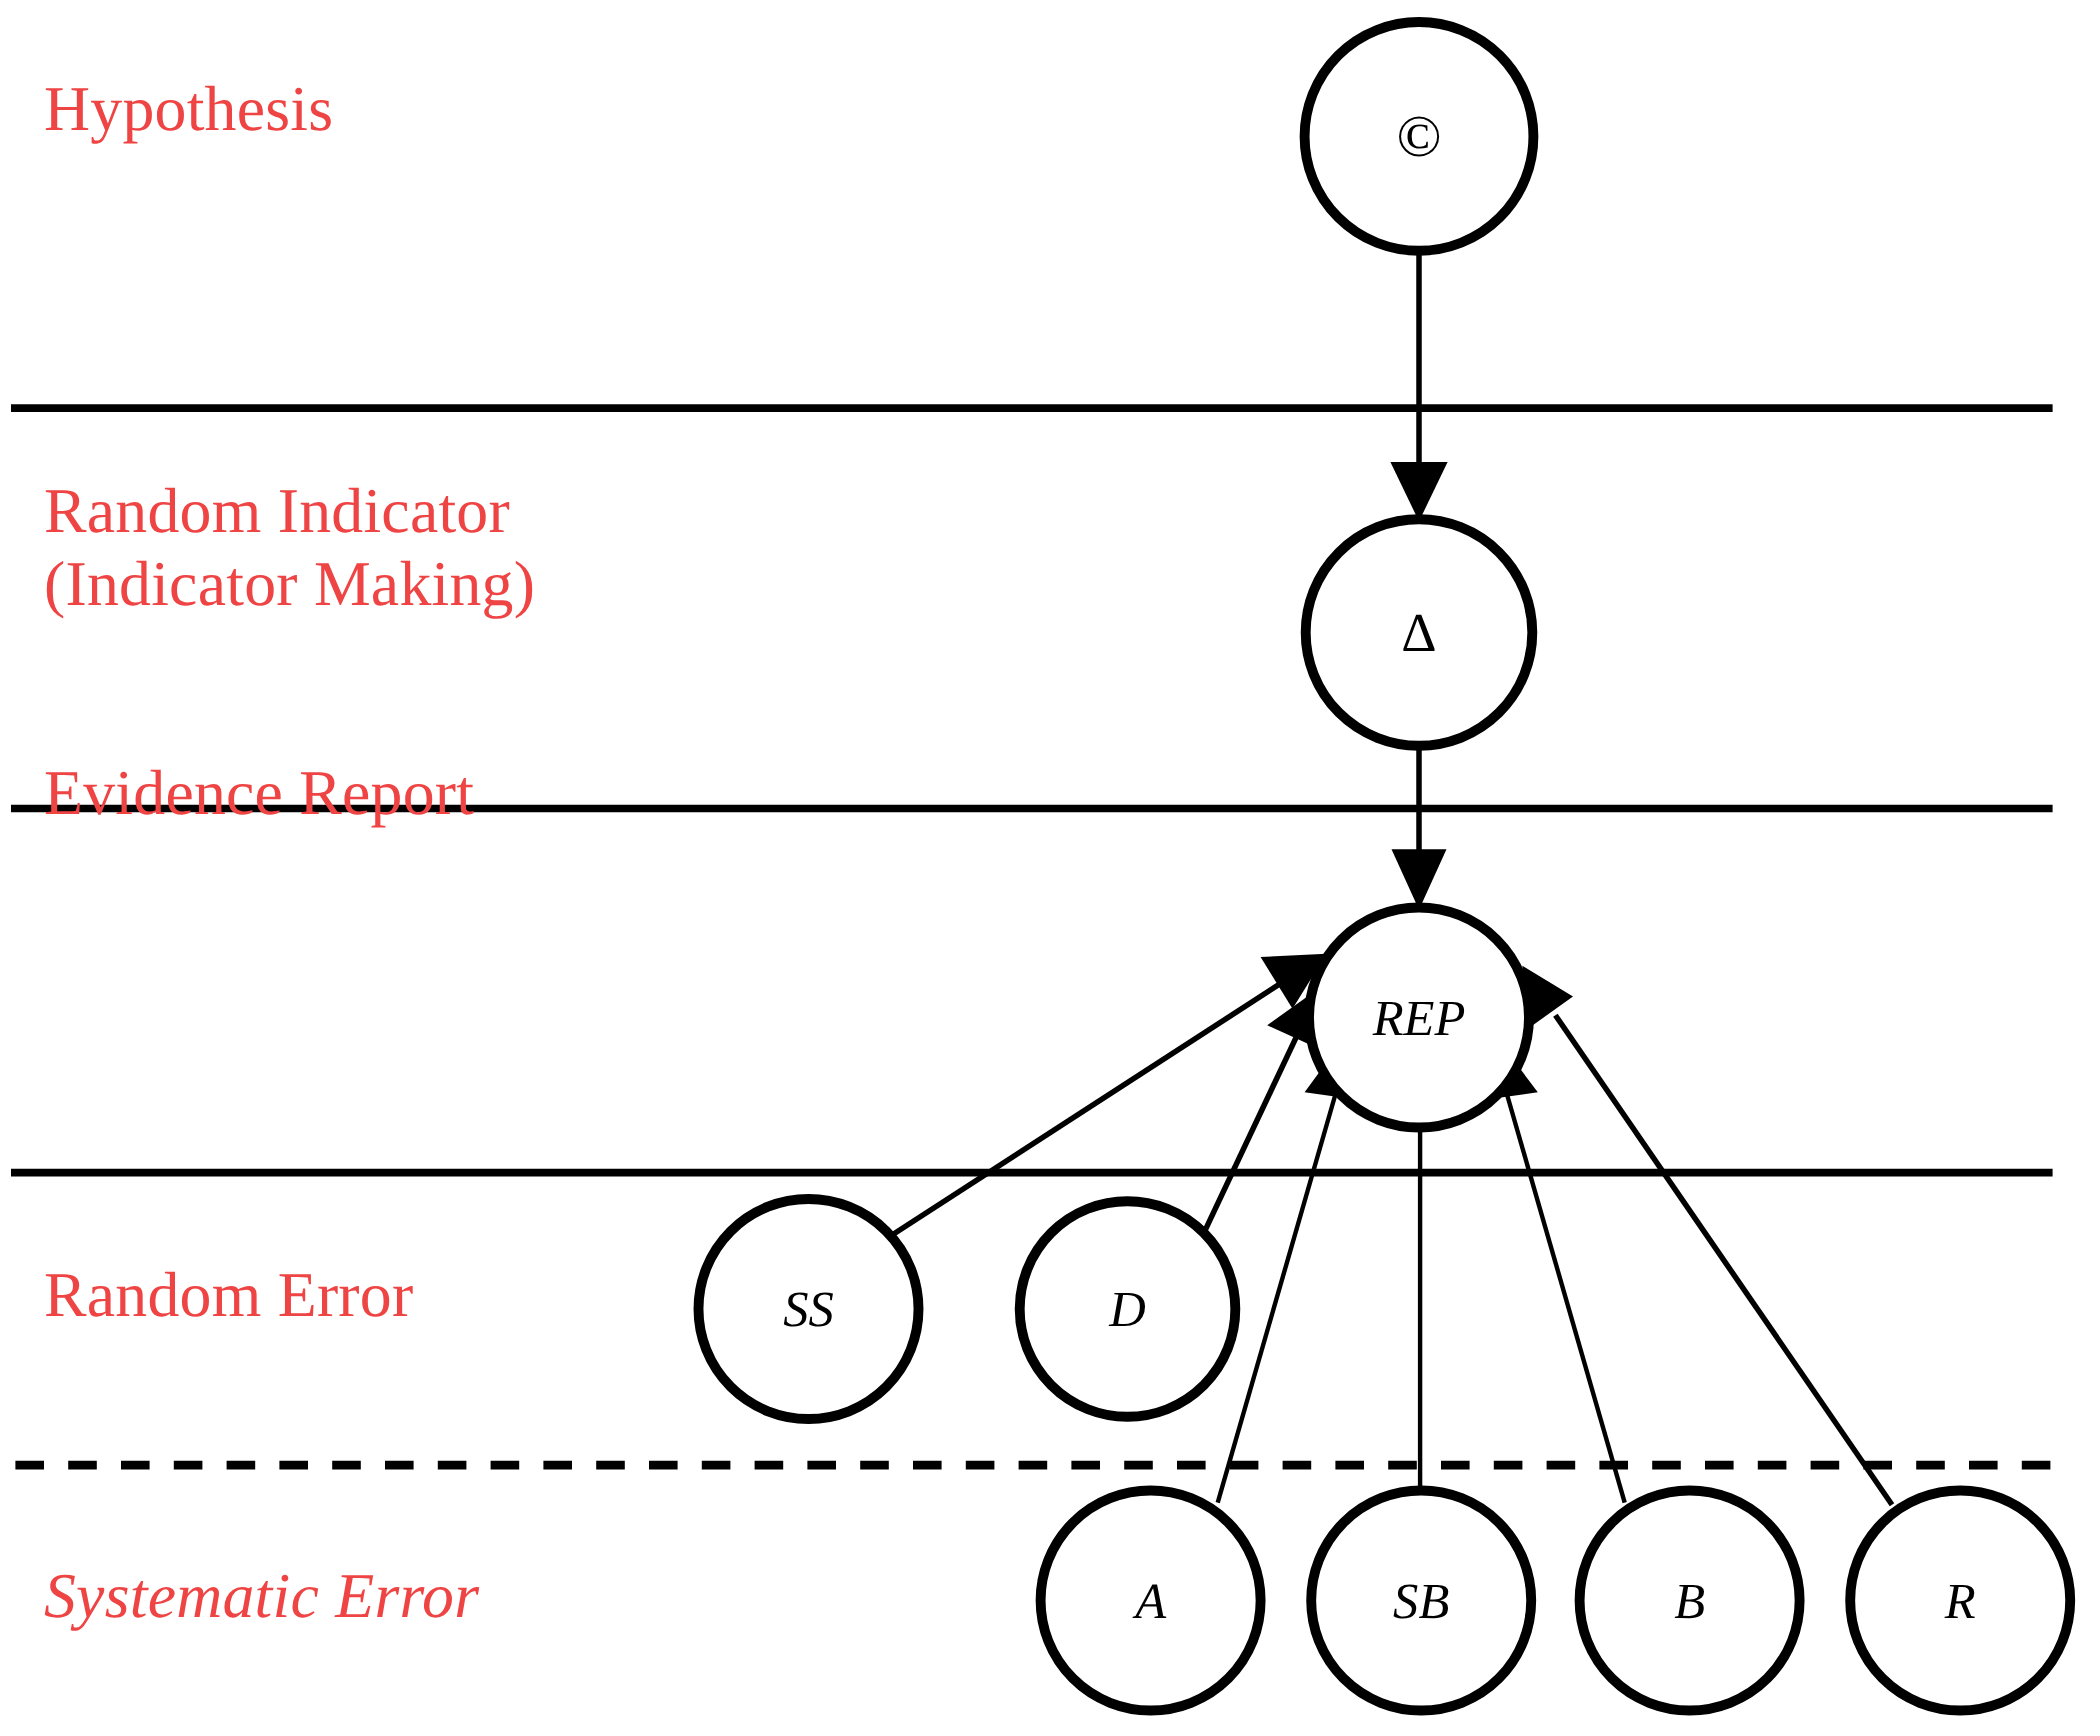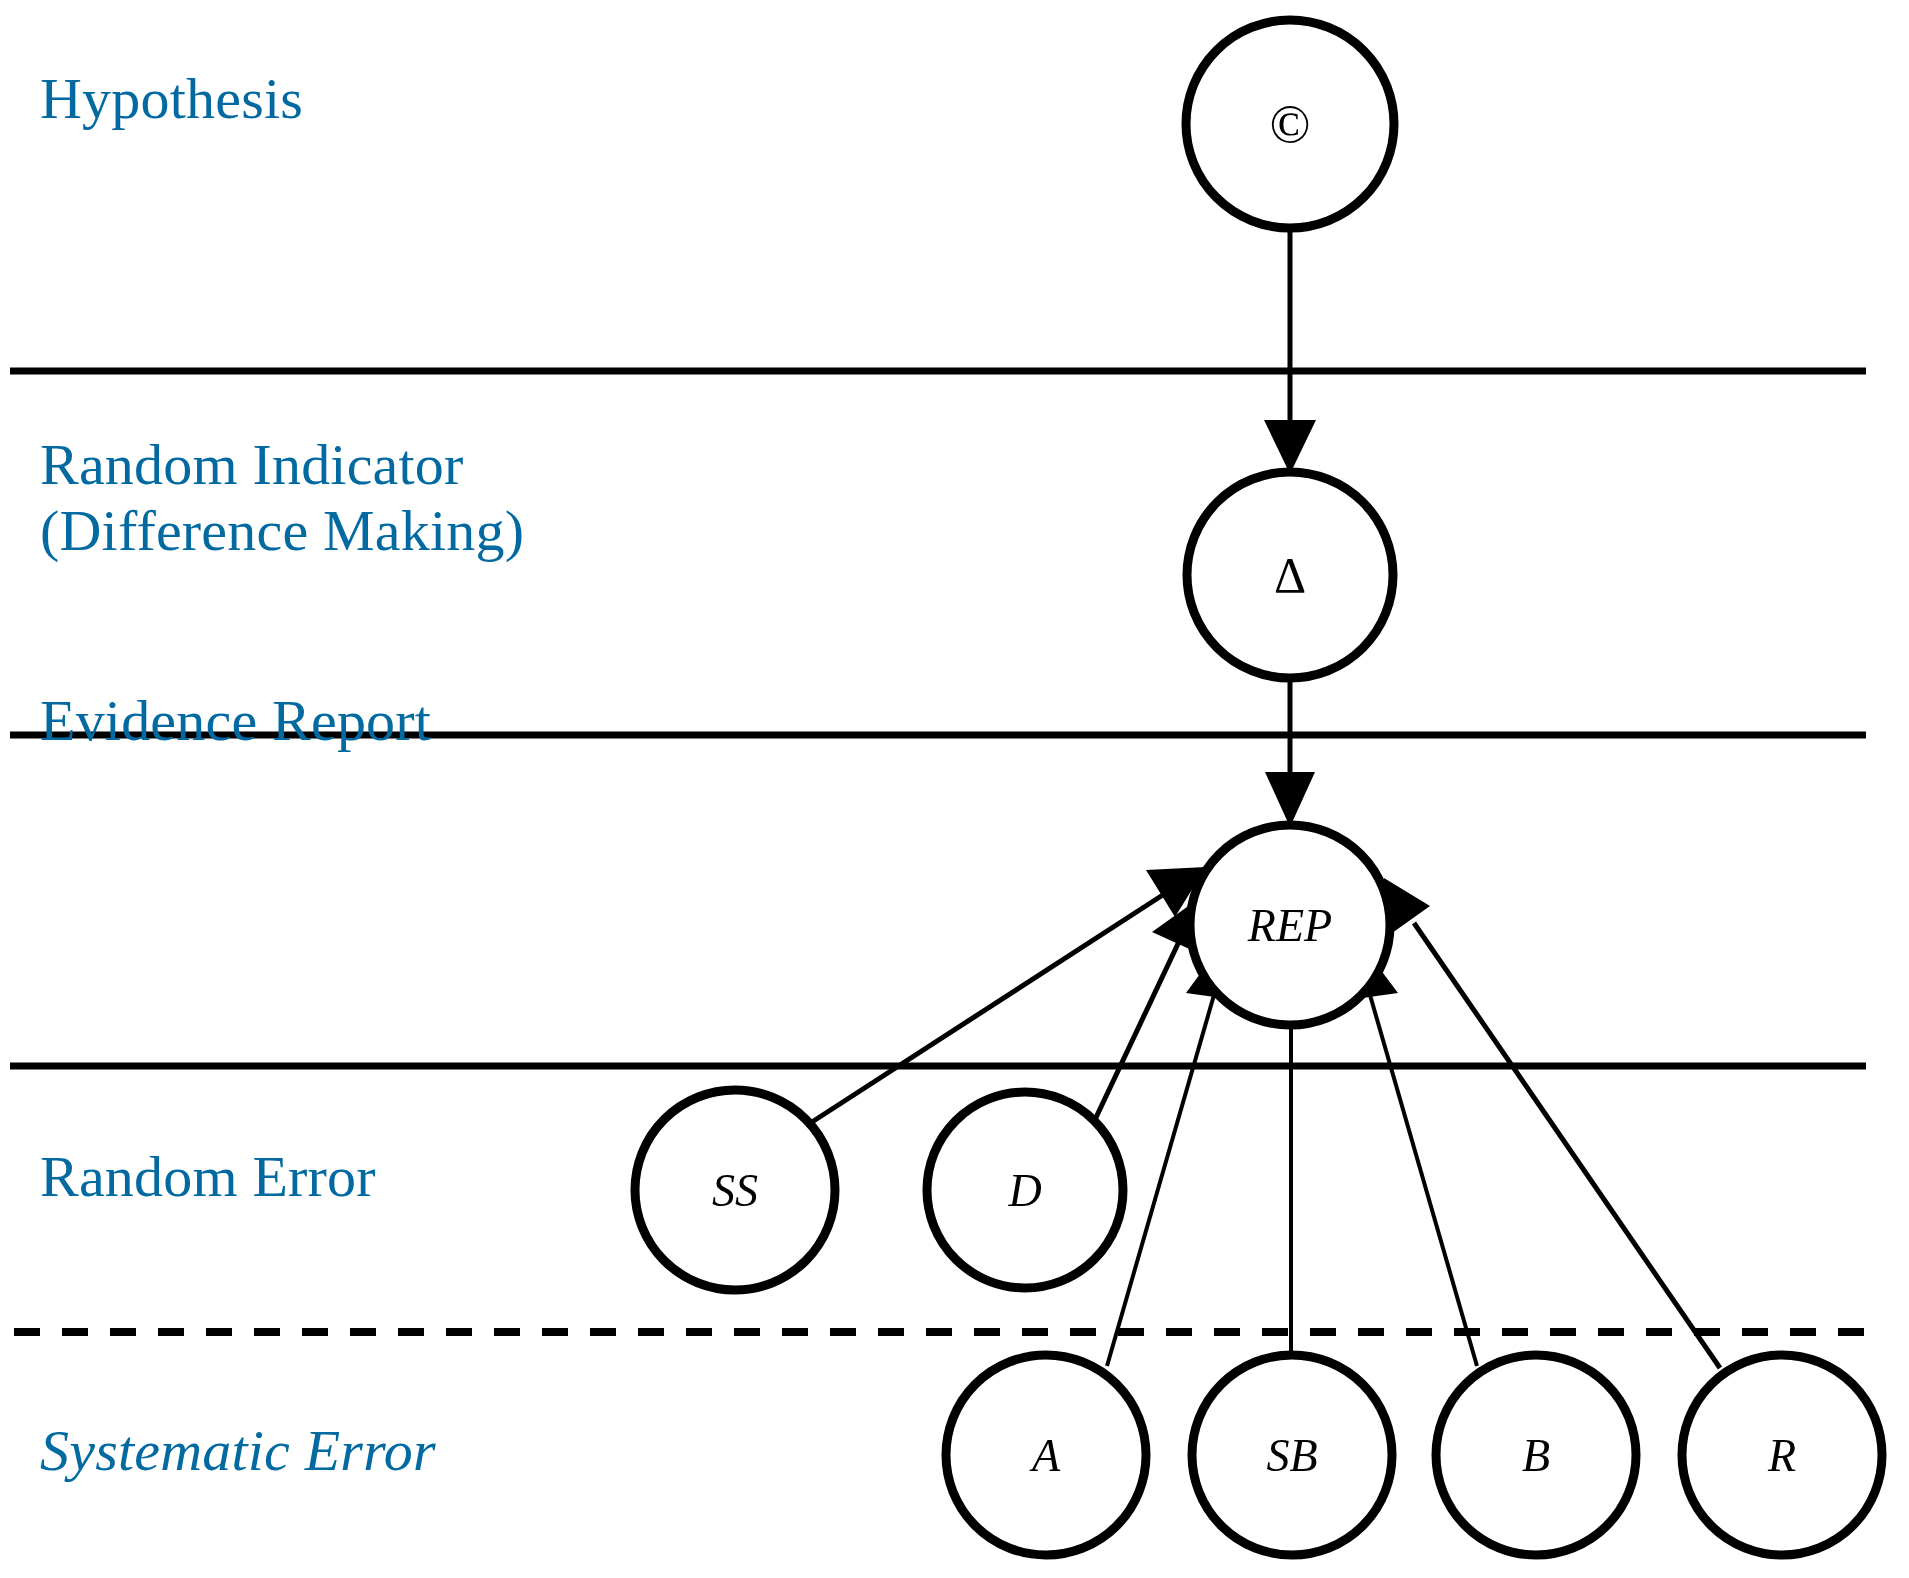--- a/index.html
+++ b/index.html
@@ -17,21 +17,21 @@
   }
   #diagram-svg {
     position: absolute;
     left: 0;
     top: 0;
     width: 1909px;
     height: 1578px;
   }
   .row-label {
     position: absolute;
-    color: #0369a1;
+    color: #ef4444;
     font-family: "Liberation Serif", "DejaVu Serif", serif;
     font-size: 58px;
     line-height: 1.13;
     font-weight: 400;
     white-space: pre;
     letter-spacing: 0.2px;
   }
   .node-label {
     font-family: "Liberation Serif", "DejaVu Serif", serif;
     font-style: italic;
@@ -181,21 +181,21 @@
       <g>
         <circle class="node-circle" cx="1782" cy="1455" r="100"></circle>
         <text class="node-label" x="1782" y="1455">R</text>
       </g>
 
     </g>
   </svg>
 
   <div class="row-label" style="left:40px; top:66px;">Hypothesis</div>
 
-  <div class="row-label" style="left:40px; top:432px;"><span>Random Indicator</span><br><span>(Difference Making)</span></div>
+  <div class="row-label" style="left:40px; top:432px;"><span>Random Indicator</span><br><span>(Indicator Making)</span></div>
 
   <div class="row-label" style="left:40px; top:688px;">Evidence Report</div>
 
   <div class="row-label" style="left:40px; top:1144px;">Random Error</div>
 
   <div class="row-label" style="left:40px; top:1418px;font-style:italic;">Systematic Error</div>
 
 </div>
 
 </body></html>

